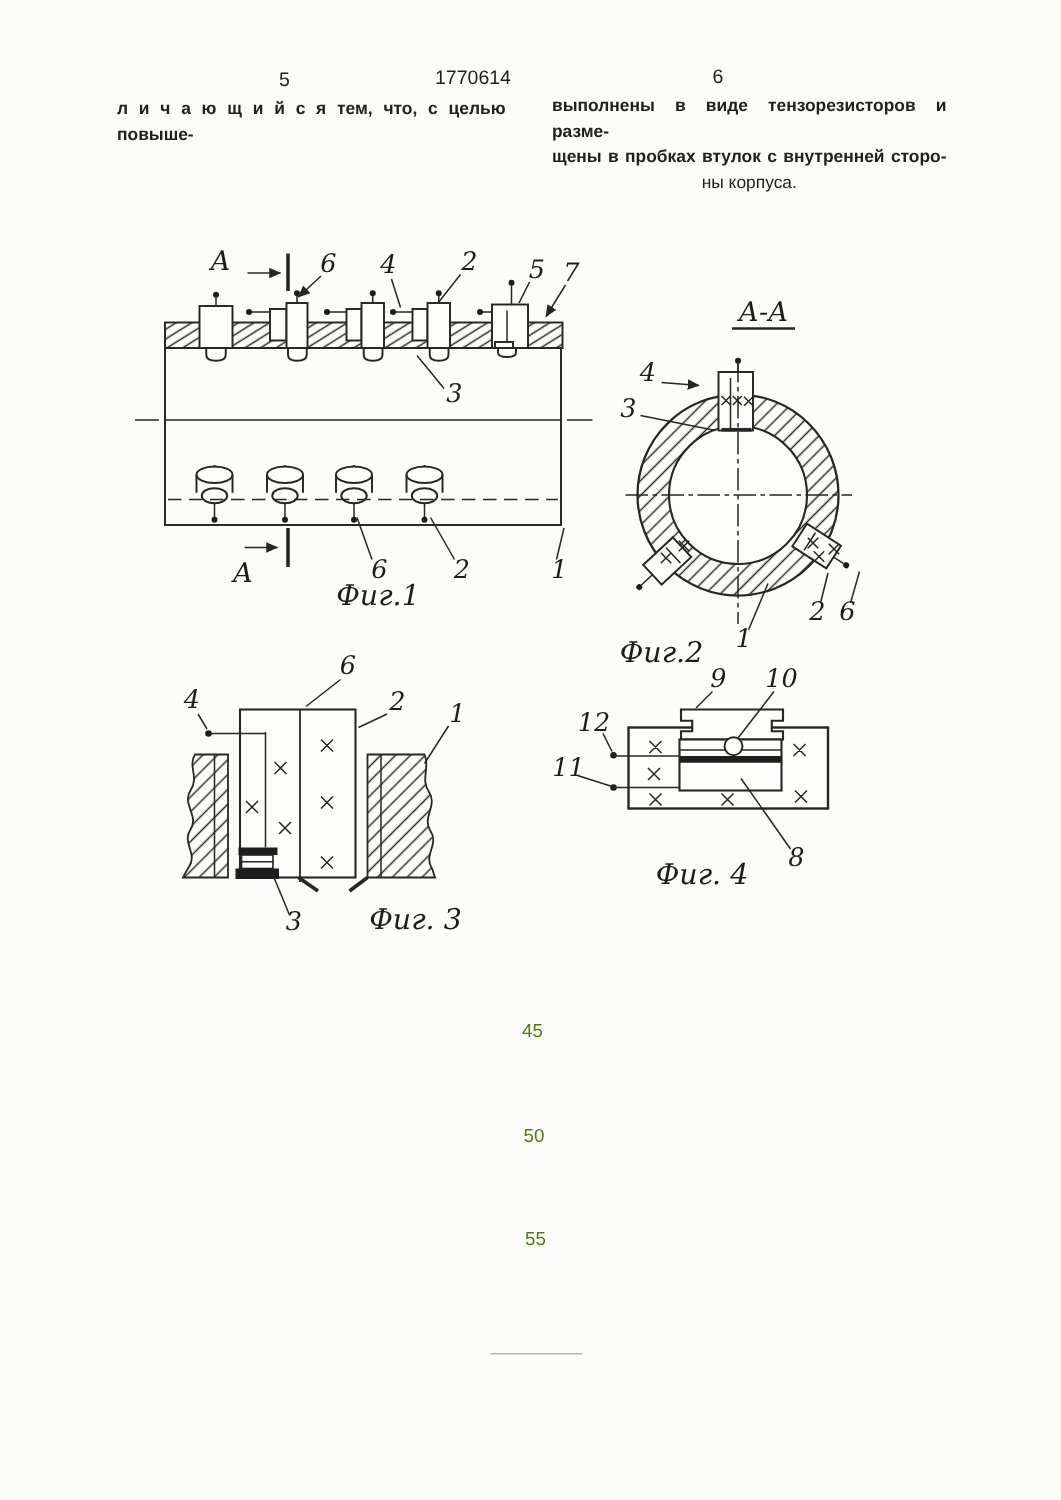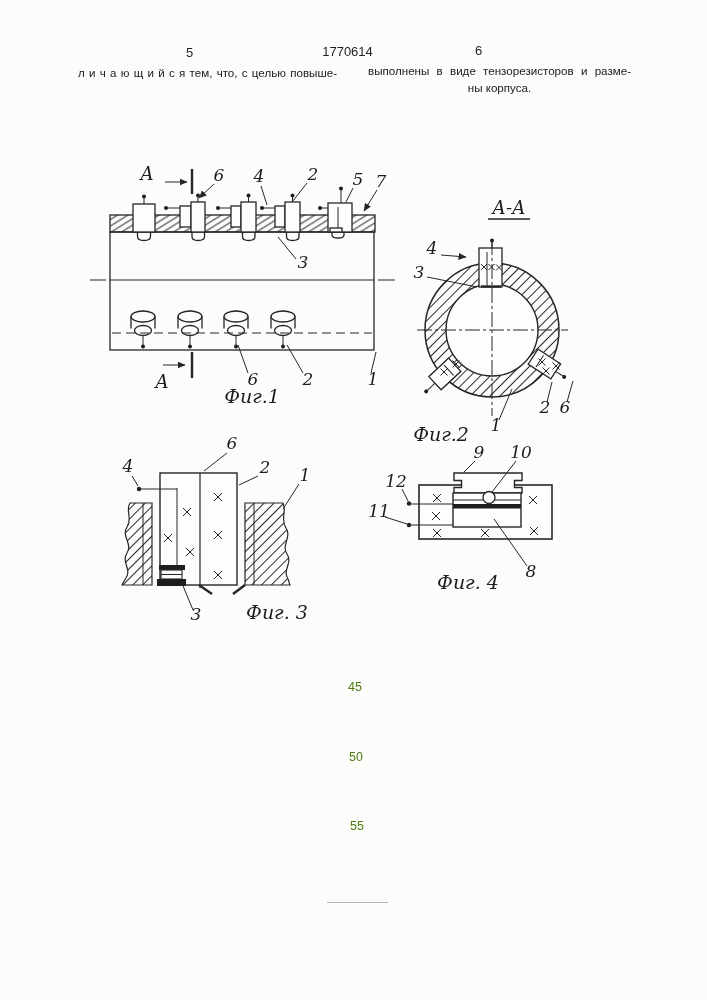--- a/index.html
+++ b/index.html
@@ -1,47 +1,48 @@
 <!DOCTYPE html>
 <html><head>
 <meta charset="utf-8">
 <style>
   html,body{margin:0;padding:0;}
   body{width:707px;height:1000px;position:relative;background:#fcfcfb;
        font-family:"Liberation Sans",sans-serif;color:#1c1c1c;overflow:hidden;}
   .abs{position:absolute;}
   .hdr{font-size:13px;color:#1f1f1f;}
   .col{font-size:11.6px;line-height:17px;color:#202020;}
-  .col .jl{text-align:justify;text-align-last:justify;white-space:normal;}
+  .col .jl{text-align:justify;text-align-last:justify;white-space:normal;font-weight:bold;}
   .col .ll{text-align:center;}
   .mnum{font-size:12.5px;color:#4d7c0f;}
   svg{position:absolute;left:0;top:0;}
   .ln{stroke:#262626;stroke-width:1.3;fill:none;}
   .thin{stroke:#262626;stroke-width:1;fill:none;}
   .thick{stroke:#262626;stroke-width:2.4;fill:none;}
   .wh{fill:#fdfdfc;stroke:#262626;stroke-width:1.3;}
   .dot{fill:#1e1e1e;stroke:none;}
   .blk{fill:#1e1e1e;stroke:none;}
   text.ref{font:italic 17px "DejaVu Serif",serif;fill:#1c1c1c;}
   text.sec{font:italic 18px "DejaVu Serif",serif;fill:#1c1c1c;}
   text.cap{font:italic 19px "DejaVu Serif",serif;fill:#1c1c1c;}
   .sep{background:#7d7d7d;opacity:.55;}
 </style>
 </head>
 <body>
 
 <div class="abs hdr" style="left:186px;top:45px;">5</div>
-<div class="abs hdr" style="left:290px;top:44px;width:115px;text-align:center;">1770614</div>
+<div class="abs hdr" style="left:290px;top:44px;width:115px;text-align:left;">1770614</div>
 <div class="abs hdr" style="left:475px;top:43px;">6</div>
 
 <div class="abs col" style="left:78px;top:64px;width:259px;">
   <div class="jl">л и ч а ю щ и й с я тем, что, с целью повыше-</div>
 </div>
 <div class="abs col" style="left:368px;top:62px;width:263px;">
   <div class="jl">выполнены в виде тензорезисторов и разме-</div>
+  <div class="jl">щены в пробках втулок с внутренней сторо-</div>
   <div class="ll">ны корпуса.</div>
 </div>
 
 <div class="abs mnum" style="left:348px;top:680px;">45</div>
 <div class="abs mnum" style="left:349px;top:750px;">50</div>
 <div class="abs mnum" style="left:350px;top:819px;">55</div>
 
 <div class="abs sep" style="left:327px;top:902px;width:61px;height:1.3px;"></div>
 
 <svg width="707" height="1000" viewBox="0 0 707 1000">

